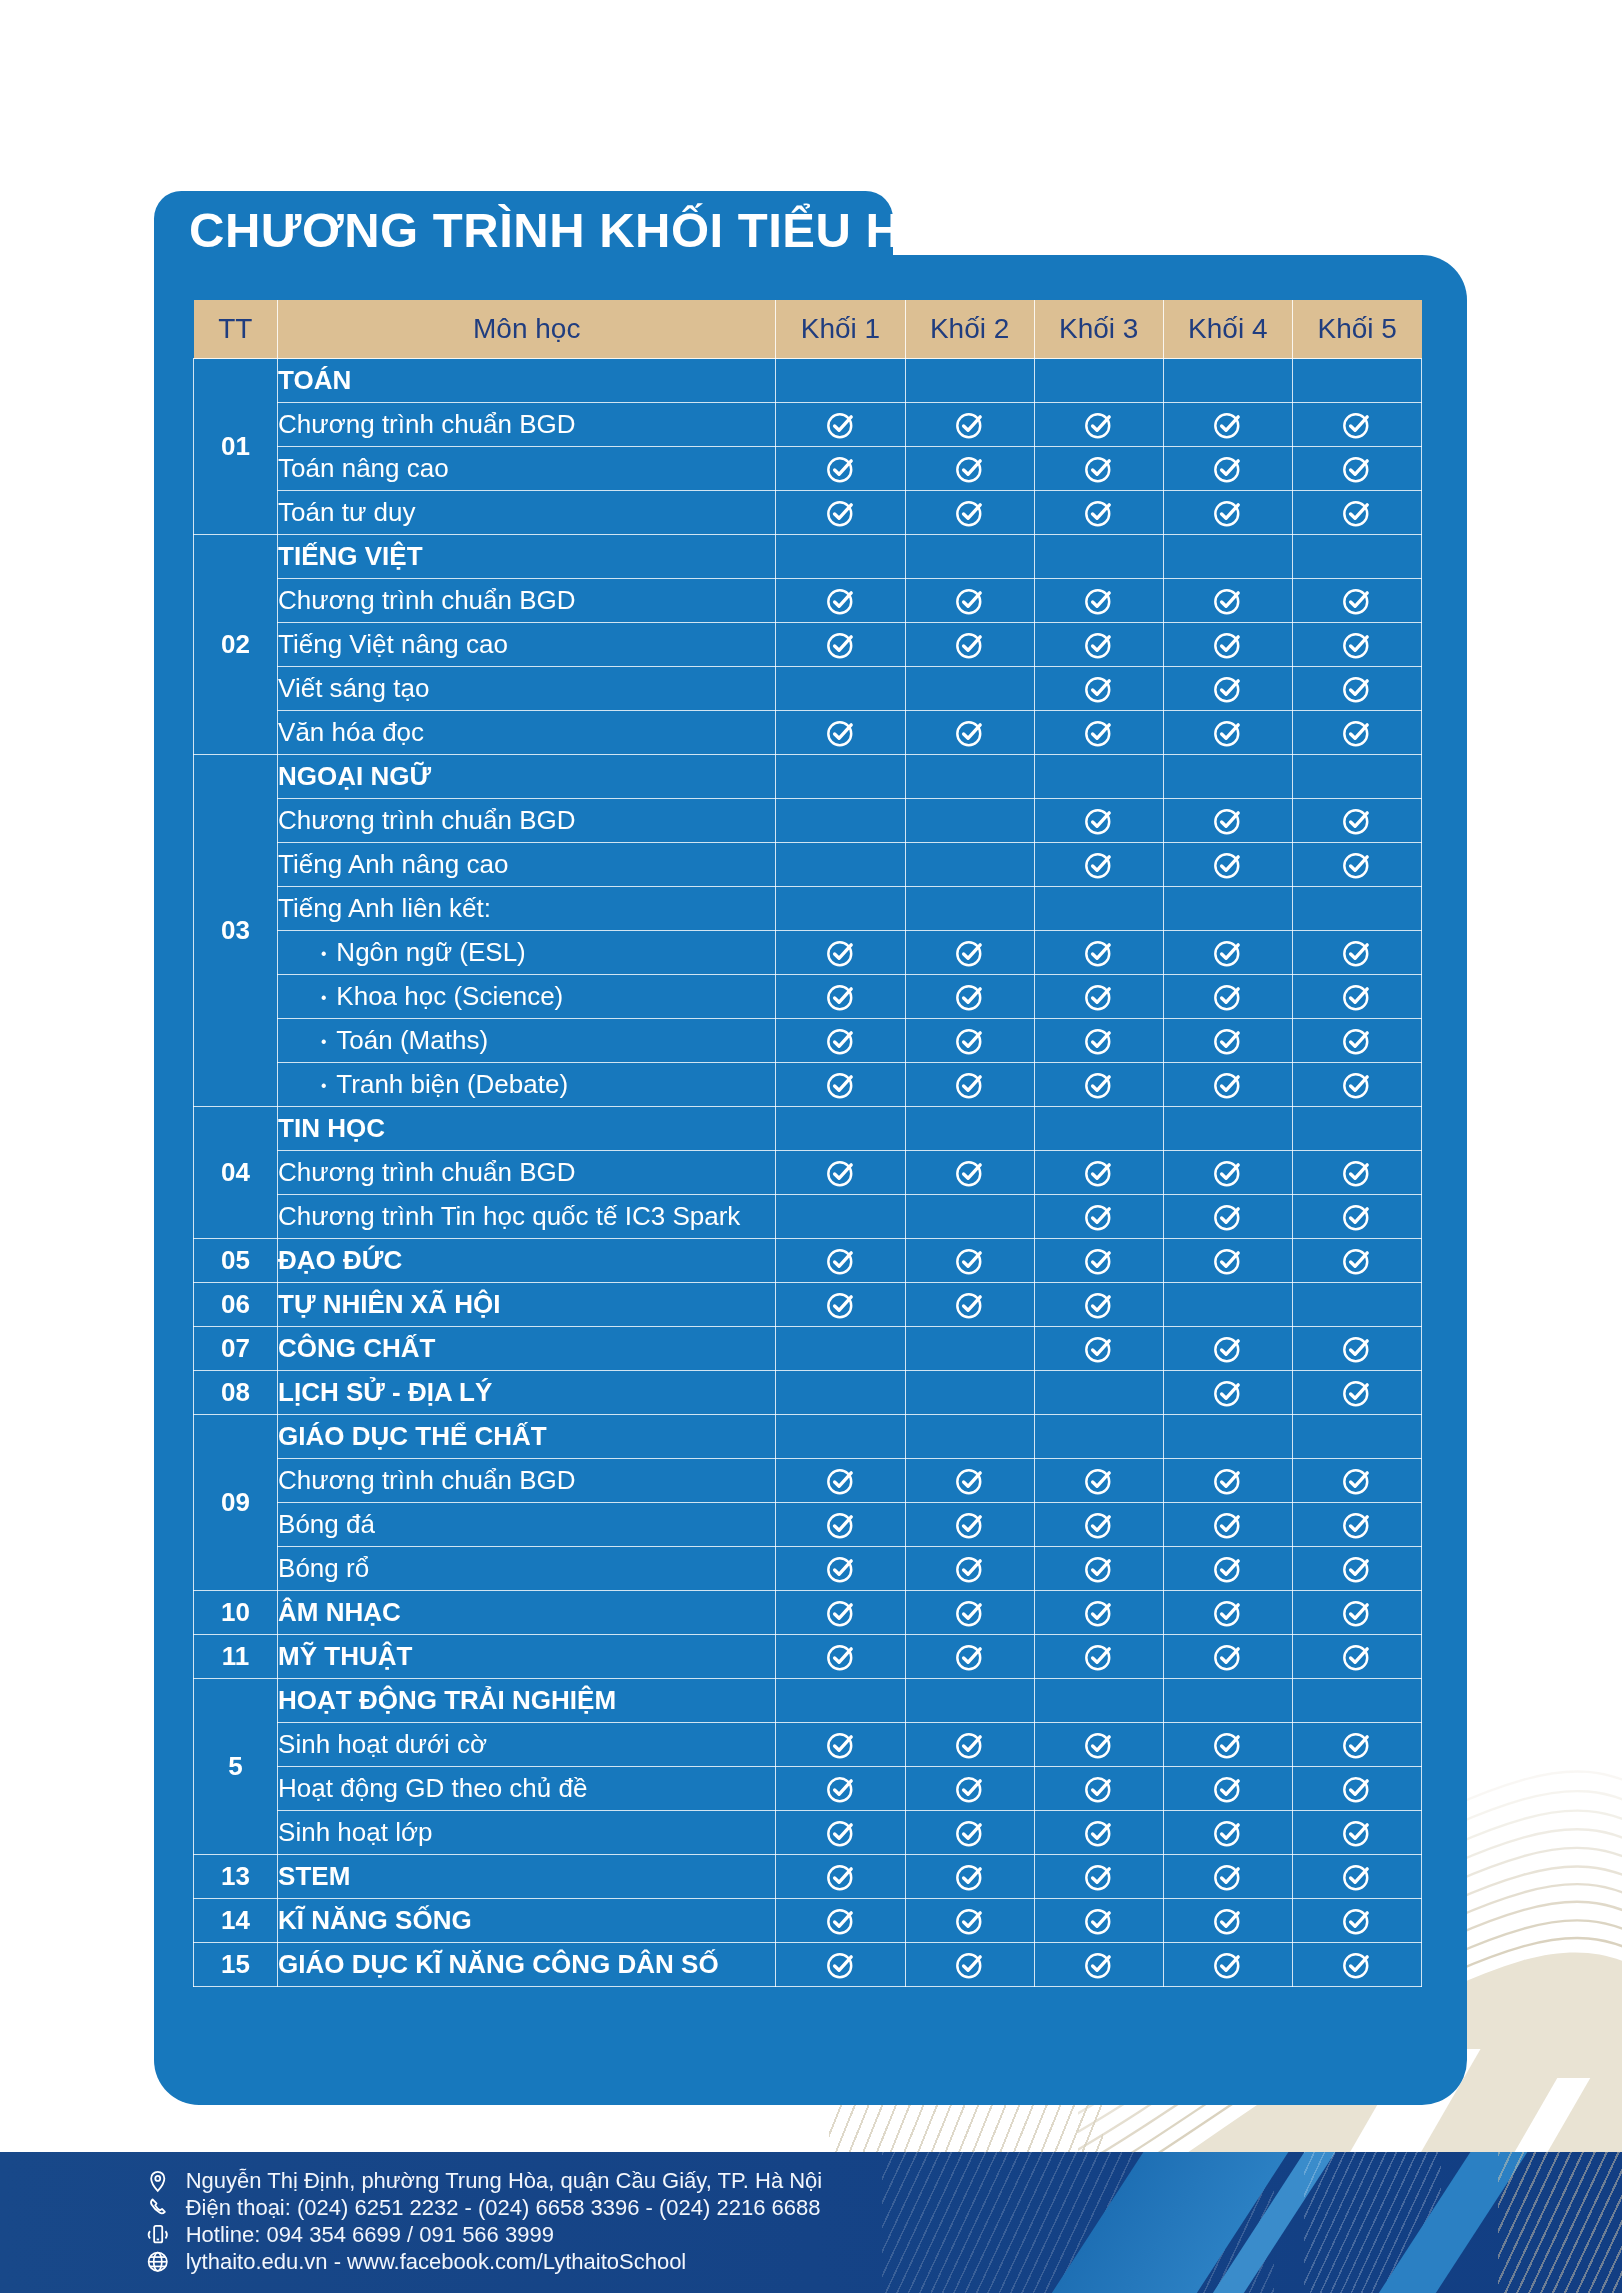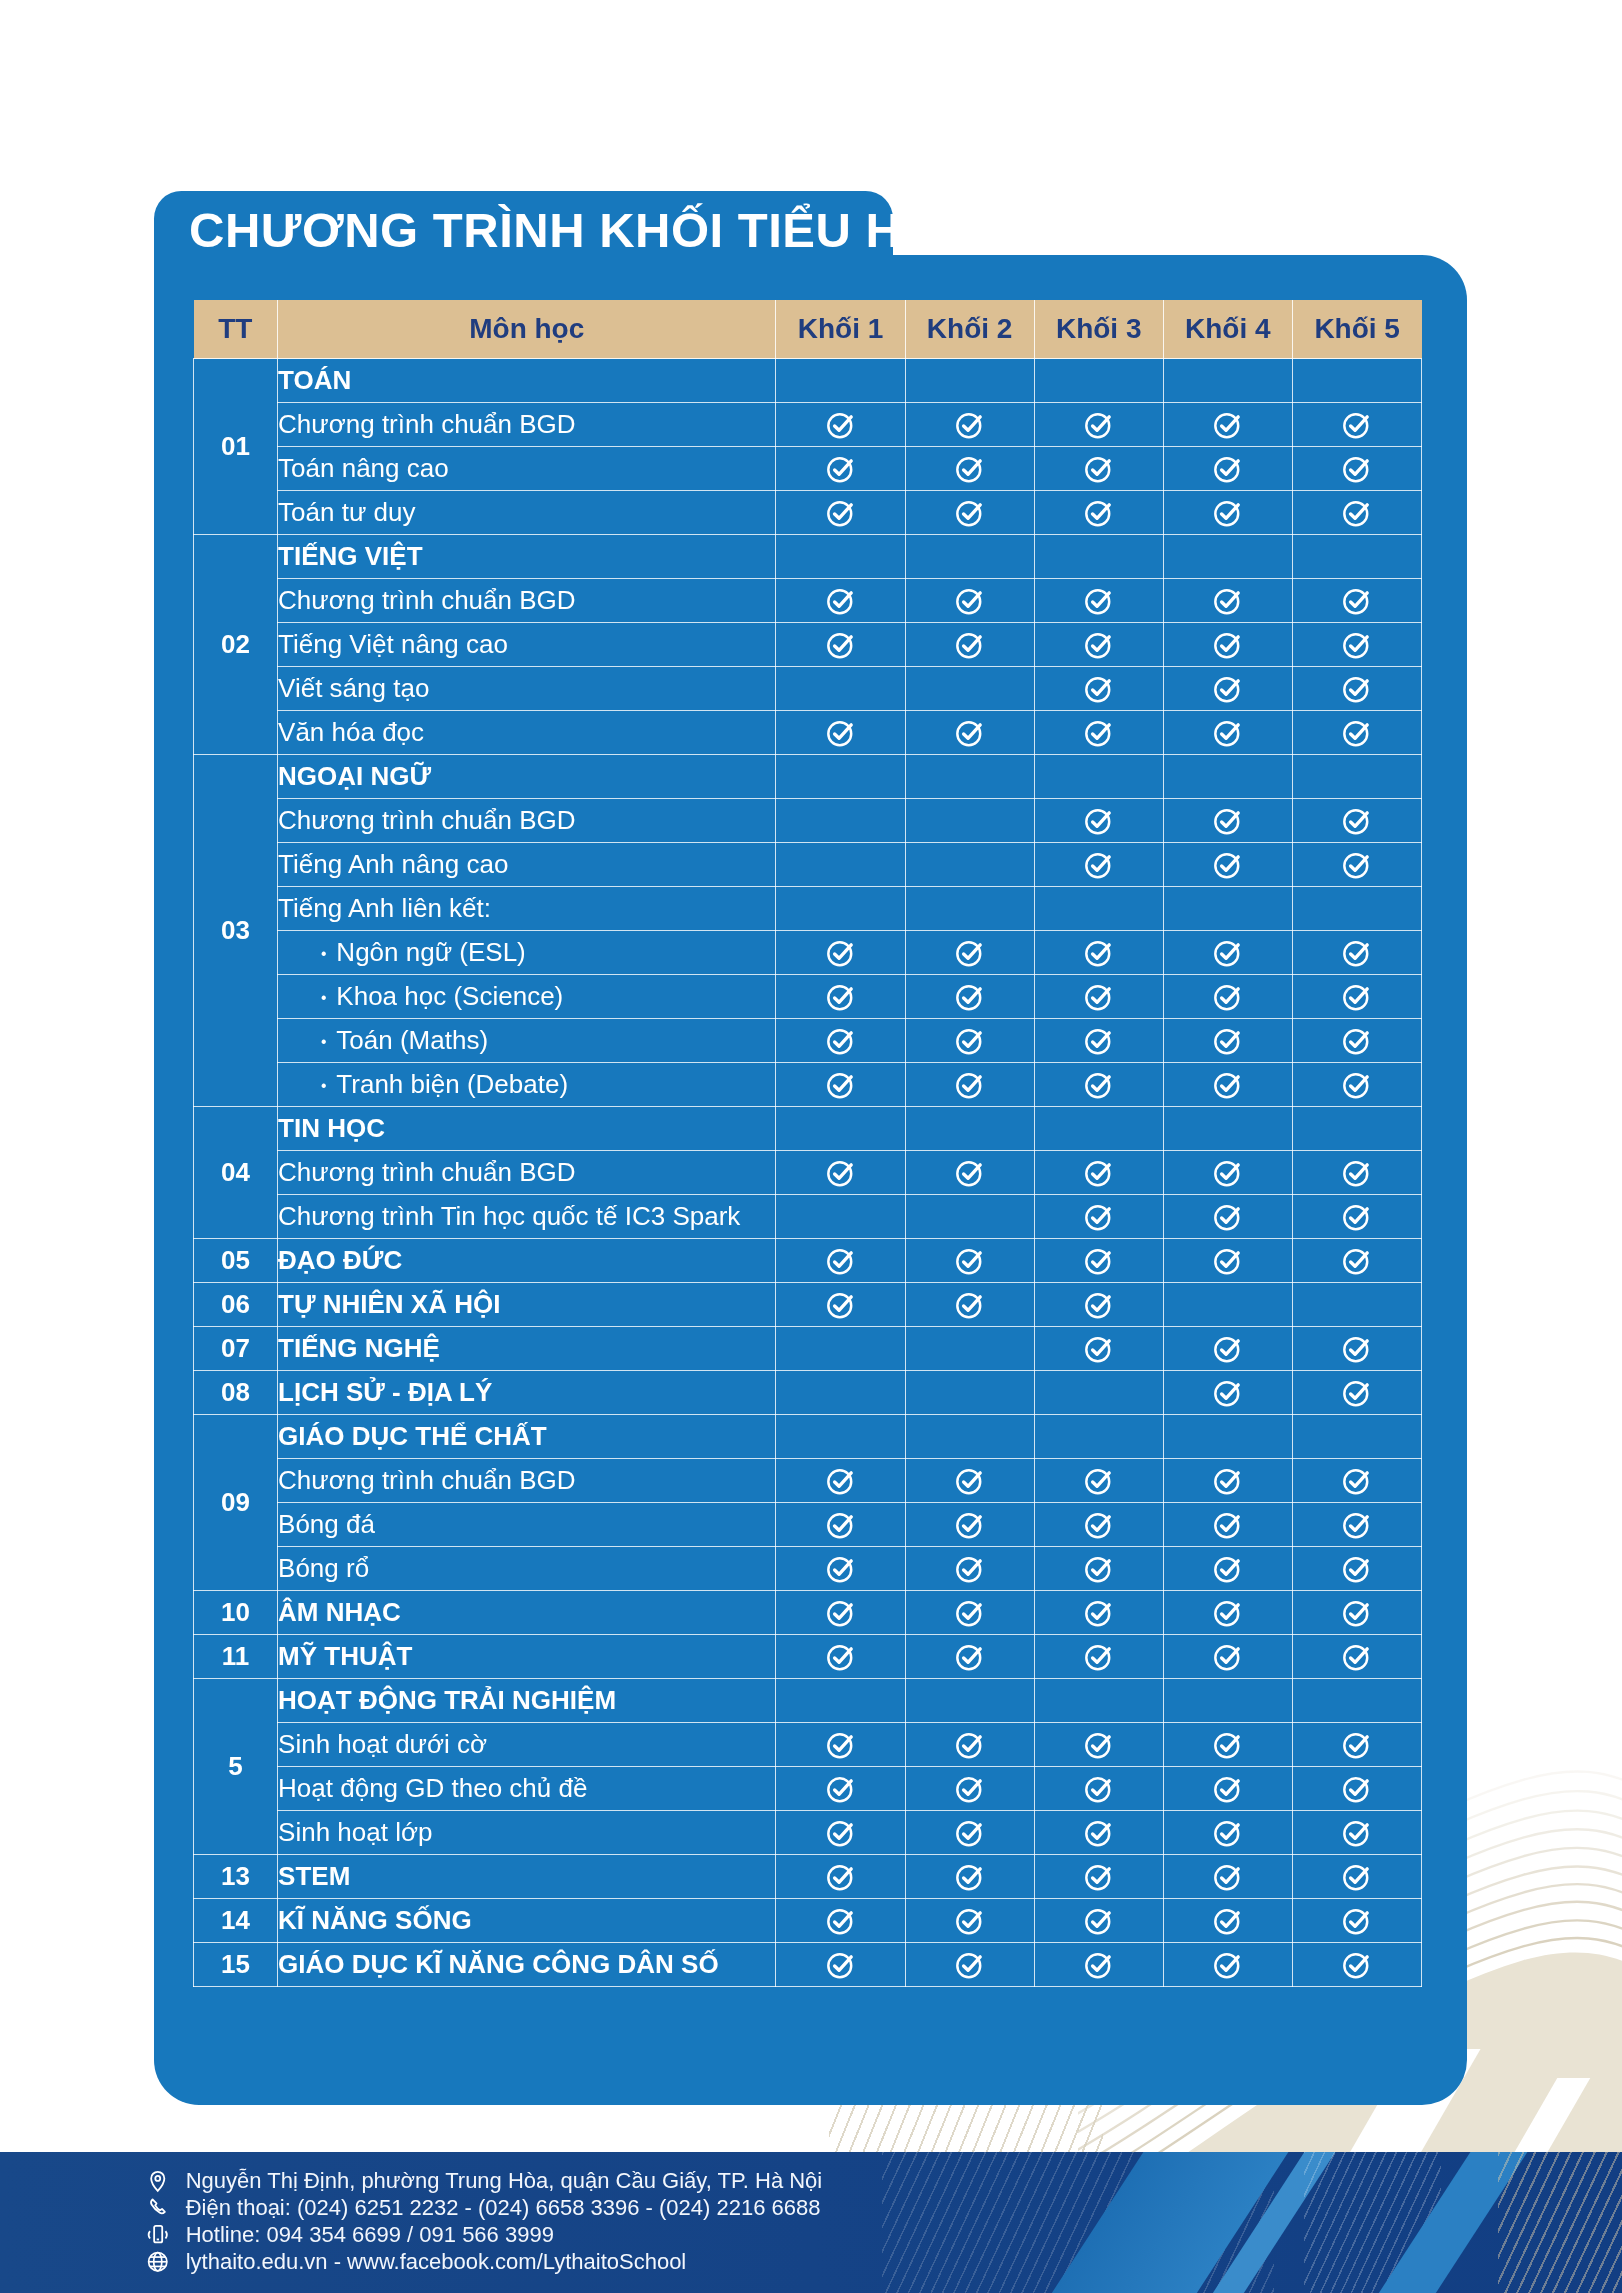--- a/index.html
+++ b/index.html
@@ -28,21 +28,21 @@
     position:absolute;left:154px;top:255px;width:1313px;height:1850px;
     background:#1778BD;border-radius:0 45px 45px 45px;z-index:2;
   }
   
   table.curriculum{
     position:absolute;left:39px;top:45px;width:1229px;
     border-collapse:collapse;table-layout:fixed;
   }
   table.curriculum th{
     height:56px;background:#DCBF93;color:#203D7F;
-    font-size:28px;font-weight:bold;text-align:center;
+    font-size:28px;font-weight:normal;text-align:center;
     border:1.4px solid rgba(255,255,255,.85);border-top:none;
   }
   table.curriculum th:first-child{border-left:none;}
   table.curriculum th:last-child{border-right:none;}
   table.curriculum td{
     height:43px;padding:0;border:1.4px solid rgba(255,255,255,.8);
     color:#ffffff;font-size:26px;vertical-align:middle;
   }
   td.tt{color:#DDBE90;font-weight:bold;font-size:27.4px;text-align:center;margin-top:32px;}
   td.label{text-align:left;padding-left:19.6px;white-space:nowrap;}
@@ -675,21 +675,21 @@
               <svg class="chk" viewBox="0 0 26 26">
                 <circle cx="12" cy="13.6" r="9.3" fill="none" stroke="#fff" stroke-width="2"></circle>
                 <path d="M7.8 13.8 L11.4 17.3 L21.3 6.4" fill="none" stroke="#fff" stroke-width="2.7" stroke-linecap="round" stroke-linejoin="round"></path>
               </svg>
             </td>
             <td class="check-cell"></td>
             <td class="check-cell"></td>
           </tr>
           <tr>
             <td class="tt" rowspan="1">07</td>
-            <td class="label group"><span>TIẾNG NGHỆ</span></td>
+            <td class="label group"><span>CÔNG CHẤT</span></td>
             <td class="check-cell"></td>
             <td class="check-cell"></td>
             <td class="check-cell">
               <svg class="chk" viewBox="0 0 26 26">
                 <circle cx="12" cy="13.6" r="9.3" fill="none" stroke="#fff" stroke-width="2"></circle>
                 <path d="M7.8 13.8 L11.4 17.3 L21.3 6.4" fill="none" stroke="#fff" stroke-width="2.7" stroke-linecap="round" stroke-linejoin="round"></path>
               </svg>
             </td>
             <td class="check-cell">
               <svg class="chk" viewBox="0 0 26 26">

